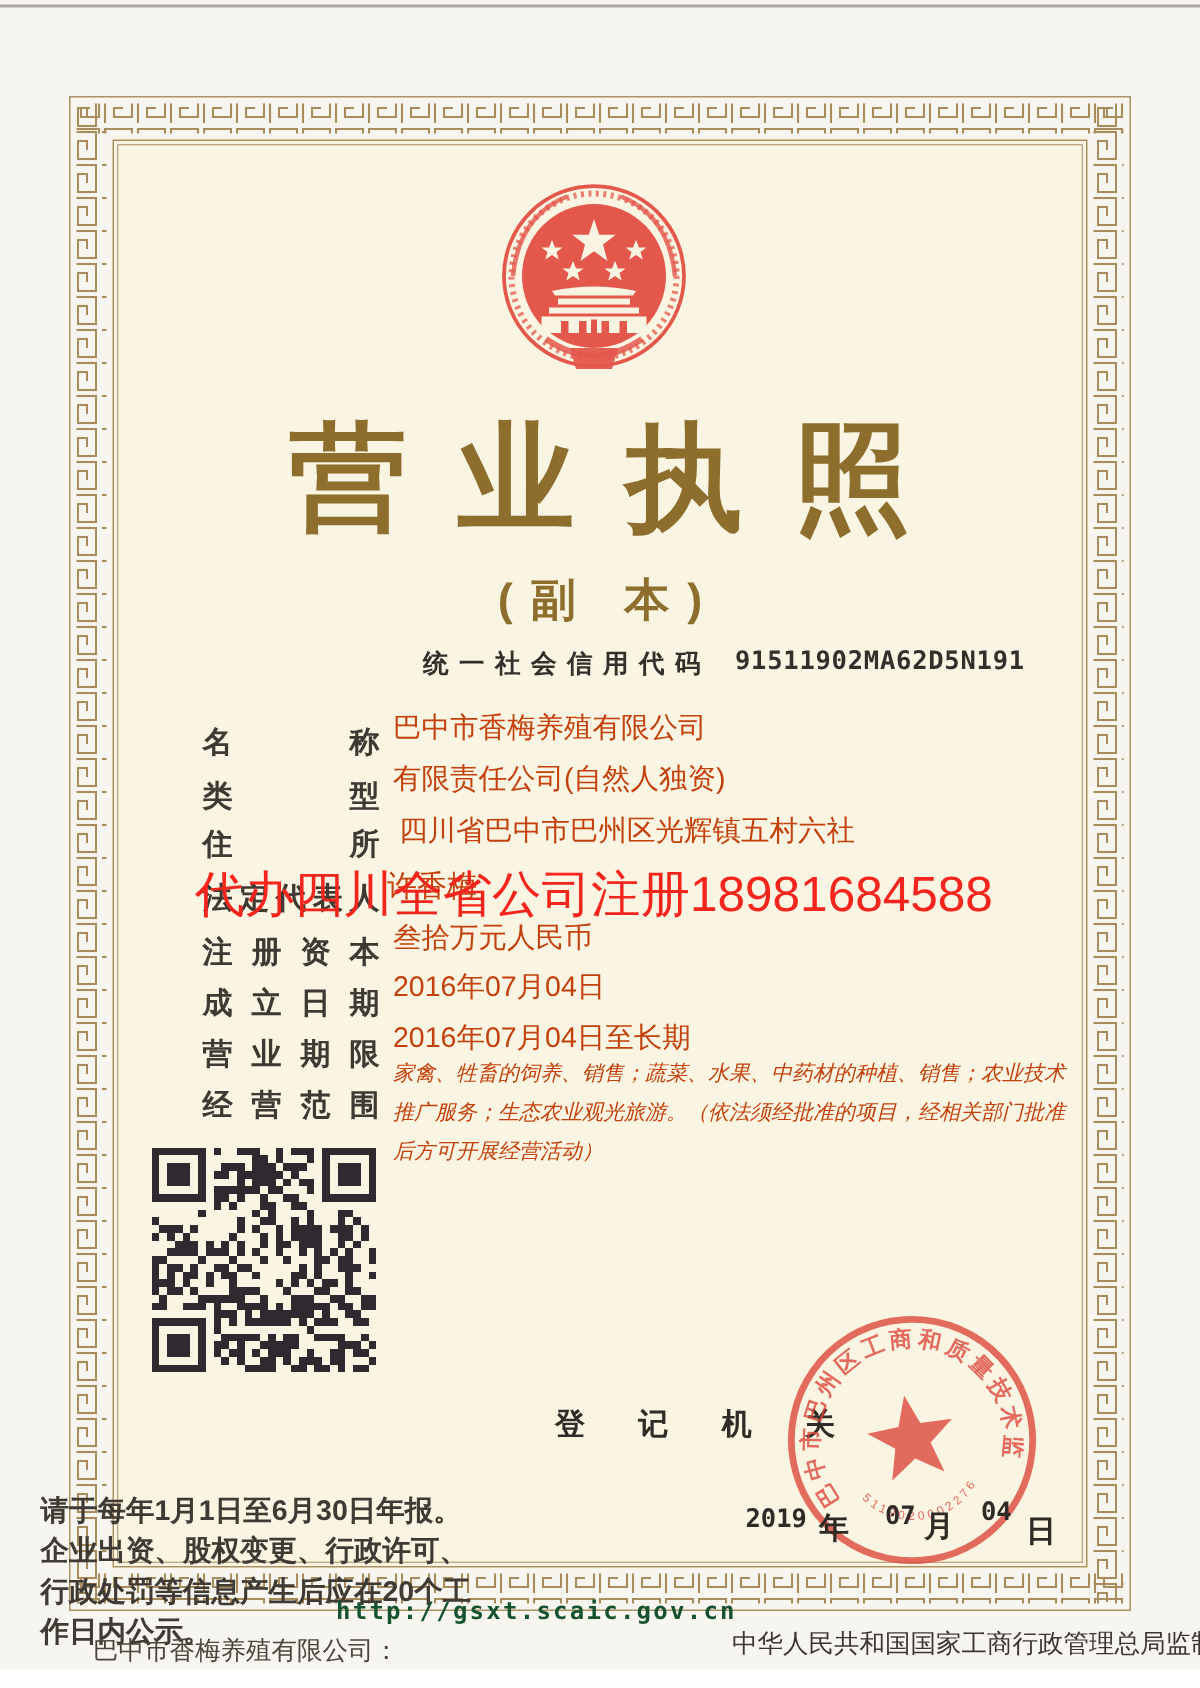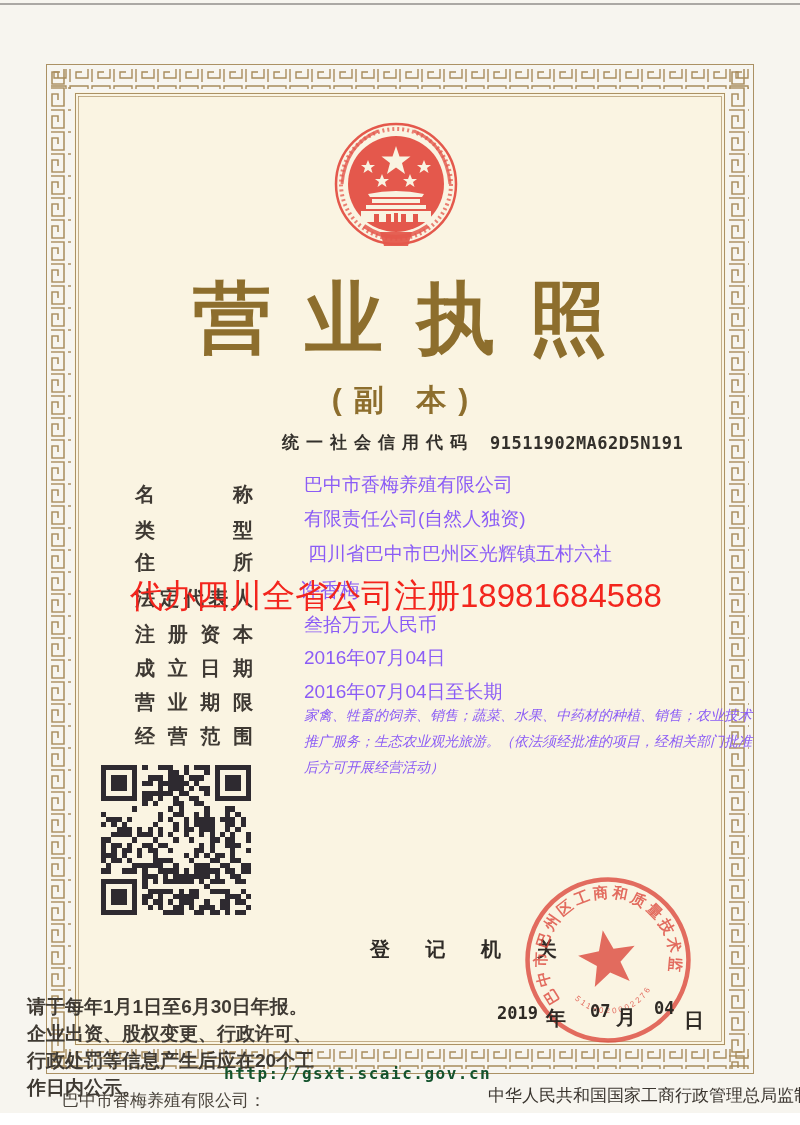--- a/index.html
+++ b/index.html
@@ -9,28 +9,28 @@
   .frame{position:absolute;left:46px;top:64px;width:708px;height:1010px;}
 
   .emblem{position:absolute;left:330px;top:122px;width:132px;height:140px;}
 
   .title{position:absolute;left:0;right:0;top:276px;text-align:center;
          font-size:78px;font-weight:bold;color:#8d6e2d;letter-spacing:34px;text-indent:34px;
          line-height:1.1;}
   .subtitle{position:absolute;left:0;right:0;top:380px;text-align:center;
             font-size:30px;font-weight:bold;color:#8d6e2d;letter-spacing:12px;text-indent:12px;}
 
-  .credit-line{position:absolute;left:282px;top:431px;display:flex;align-items:center;gap:16px;}
+  .credit-line{position:absolute;left:282px;top:431px;display:flex;align-items:flex-start;gap:16px;}
   .credit-label{font-size:17px;font-weight:bold;color:#33302b;letter-spacing:7px;}
   .credit-code{font-size:17px;font-weight:bold;color:#33302b;
                font-family:"DejaVu Sans Mono",monospace;letter-spacing:.5px;}
 
   .j-label{position:absolute;width:118px;left:135px;display:flex;justify-content:space-between;
            font-weight:bold;font-size:20px;color:#3e3933;}
-  .fval{position:absolute;left:262px;font-size:19px;color:#8b5cf6;white-space:nowrap;margin-left:42px;}
+  .fval{position:absolute;left:262px;font-size:19px;color:#c2410c;white-space:nowrap;}
   .scope{white-space:normal;width:456px;line-height:26px;font-size:14px;font-style:italic;}
 
   .watermark{position:absolute;left:130px;top:574px;font-size:33px;color:#f3251d;
              white-space:nowrap;font-weight:normal;}
 
   .qr{position:absolute;left:100px;top:764px;width:152px;height:152px;}
 
   .registrar{position:absolute;left:370px;top:936px;font-size:20px;font-weight:bold;
              color:#2f2b27;letter-spacing:15px;}
 

